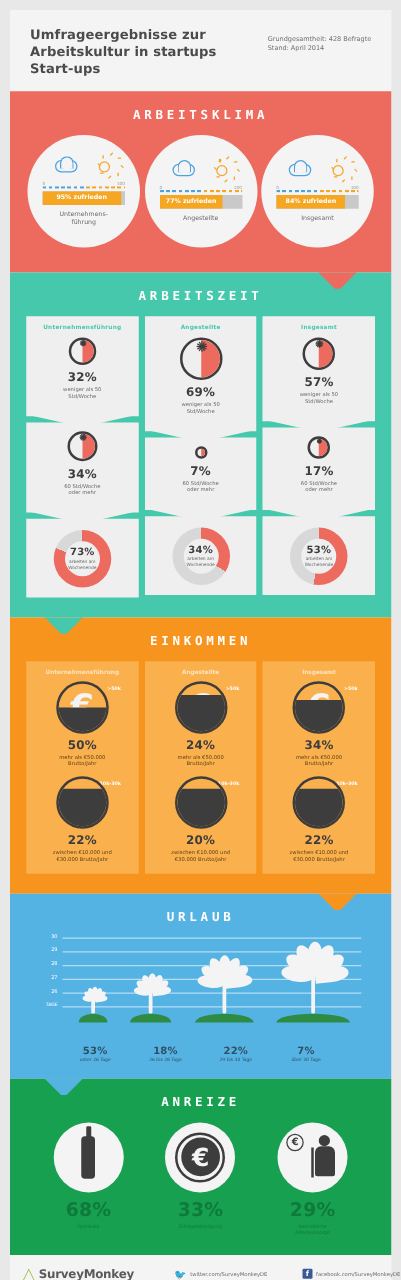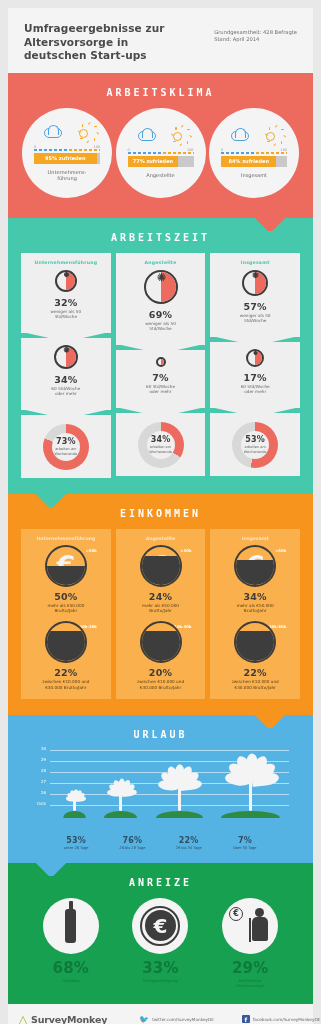--- a/index.html
+++ b/index.html
@@ -139,21 +139,21 @@
   .tw{color:#4aa3df;font-size:8px;}
   .flink{font-size:4.2px;color:#6a6a6a;}
 </style>
 </head>
 <body>
 
 <div class="page">
  <div class="sheet">
 
   <div class="header">
-    <div class="title">Umfrageergebnisse zur Altersvorsorge in deutschen Start-ups</div>
+    <div class="title">Umfrageergebnisse zur Arbeitskultur in startups Start-ups</div>
     <div class="brandbox">
       <div class="meta">
         <div>Grundgesamtheit: 428 Befragte</div>
         <div>Stand: April 2014</div>
       </div>
     </div>
   </div>
 
   <div class="sect klima">
     <div class="sect-title">ARBEITSKLIMA</div>
@@ -623,21 +623,21 @@
               <div class="hill"></div>
             </div>
           </div>
     </div>
     <div class="xlabels" id="urlaub-xlabels">
           <div class="xl">
             <div class="pct">53%</div>
             <div class="sub">unter 26 Tage</div>
           </div>
           <div class="xl">
-            <div class="pct">76%</div>
+            <div class="pct">18%</div>
             <div class="sub">26 bis 28 Tage</div>
           </div>
           <div class="xl">
             <div class="pct">22%</div>
             <div class="sub">29 bis 30 Tage</div>
           </div>
           <div class="xl">
             <div class="pct">7%</div>
             <div class="sub">über 30 Tage</div>
           </div>

